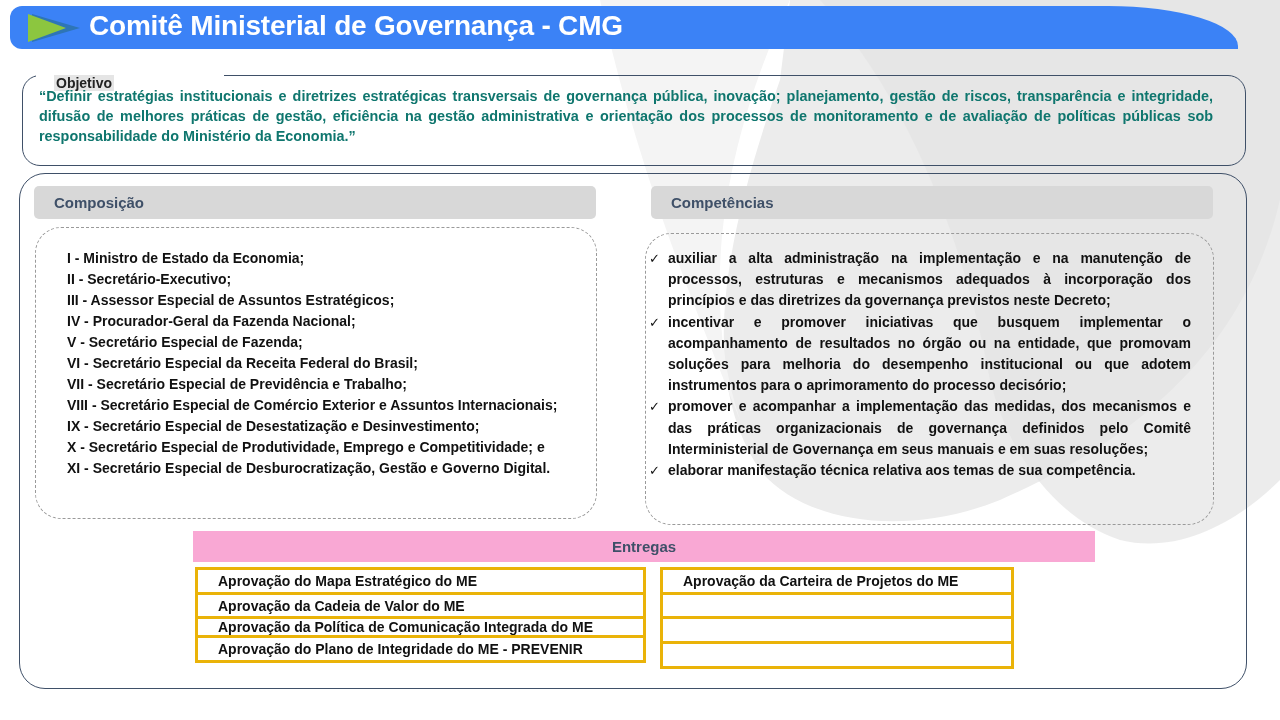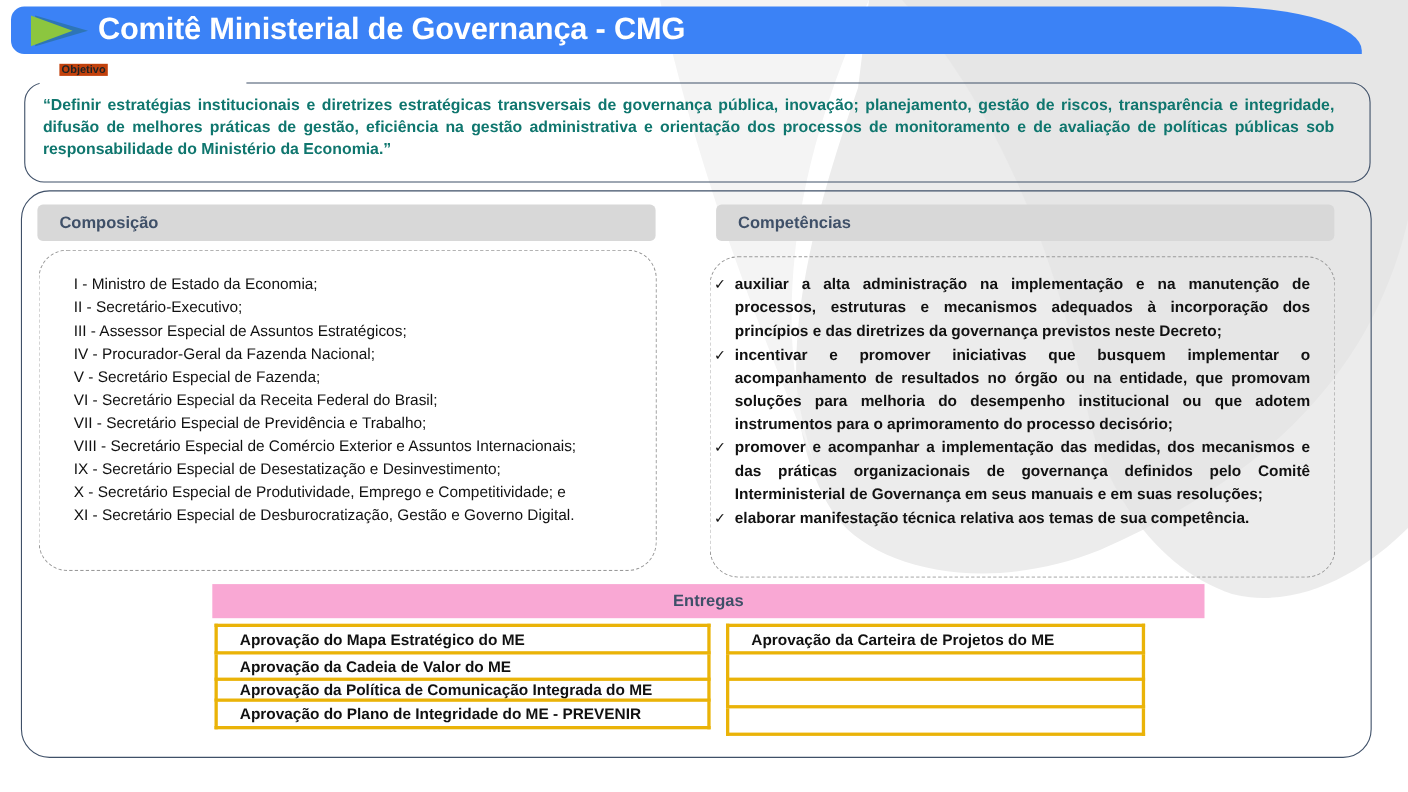--- a/index.html
+++ b/index.html
@@ -15,22 +15,22 @@
       background: #3b82f6;
       border-radius: 12px 130px 0 12px / 12px 40px 0 12px;
     }
     .logo { position: absolute; left: 18px; top: 6px; width: 52px; height: 32px; }
     .header-title {
       position: absolute; left: 79px; top: 4px;
       color: #fff; font-weight: bold; font-size: 28px; letter-spacing: -0.2px;
       white-space: nowrap;
     }
     .obj-label {
-      position: absolute; left: 54px; top: 58px; font-size: 10px; font-weight: bold; color: #222;
-      background: #c2410c; padding: 0 2px;
+      position: absolute; left: 54px; top: 75px; font-size: 14px; font-weight: bold; color: #222;
+      background: #e5e5e5; padding: 0 2px;
     }
     .obj-box {
       position: absolute; left: 22px; top: 75px; width: 1224px; height: 91px;
       border: 1px solid #3f5068; border-radius: 18px;
       box-sizing: border-box;
     }
     .obj-cover {
       position: absolute; left: 36px; top: 70px; width: 188px; height: 10px; background: #fff;
     }
     .obj-text {
@@ -41,21 +41,21 @@
       position: absolute; left: 19px; top: 173px; width: 1228px; height: 516px;
       border: 1px solid #3f5068; border-radius: 26px; box-sizing: border-box;
     }
     .sec-header {
       position: absolute; height: 33px; background: #d8d8d8; border-radius: 5px;
       font-size: 15px; font-weight: bold; color: #3f5068; box-sizing: border-box; padding: 8px 20px;
     }
     .dash-box {
       position: absolute; border: 1px dashed #9a9a9a; border-radius: 26px; box-sizing: border-box;
     }
-    .comp-list { position: absolute; left: 67px; top: 248px; font-size: 14px; font-weight: normal; line-height: 21px; }
+    .comp-list { position: absolute; left: 67px; top: 248px; font-size: 14px; font-weight: bold; line-height: 21px; }
     .comp-list div { white-space: nowrap; }
     .compet-list { position: absolute; left: 649px; top: 248px; width: 542px; font-size: 14px; font-weight: bold; line-height: 21.2px; }
     .compet-item { position: relative; padding-left: 19px; text-align: justify; }
     .check { position: absolute; left: 0; top: 0; font-weight: normal; font-size: 13px; }
     .ent-header {
       position: absolute; left: 193px; top: 531px; width: 902px; height: 31px; background: #f9a8d4;
       text-align: center; font-size: 15px; font-weight: bold; color: #3f5068; line-height: 31px;
     }
     .ent-table { position: absolute; border-collapse: collapse; }
     .ent-table td {
@@ -134,21 +134,21 @@
         <td style="height:24px">Aprovação da Cadeia de Valor do ME</td>
       </tr>
   <tr>
         <td style="height:15px">Aprovação da Política de Comunicação Integrada do ME</td>
       </tr>
   <tr>
         <td style="height:25px">Aprovação do Plano de Integridade do ME - PREVENIR</td>
       </tr>
 </tbody>
   </table>
-<table class="ent-table" style="left:660px;top:567px;width:381px;border-radius:20px;">
+<table class="ent-table" style="left:660px;top:567px;width:354px;border-radius:20px;">
   <tbody>
       <tr>
         <td style="height:25px">Aprovação da Carteira de Projetos do ME</td>
       </tr>
   <tr>
         <td style="height:24px"></td>
       </tr>
   <tr>
         <td style="height:25px"></td>
       </tr>

